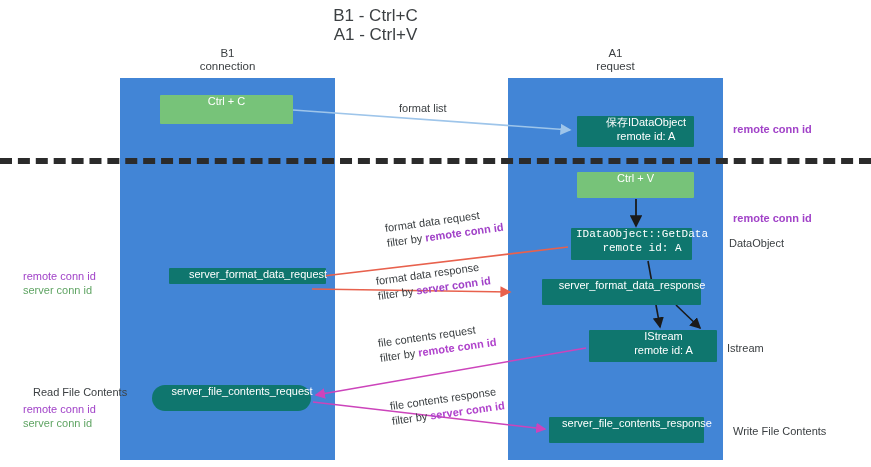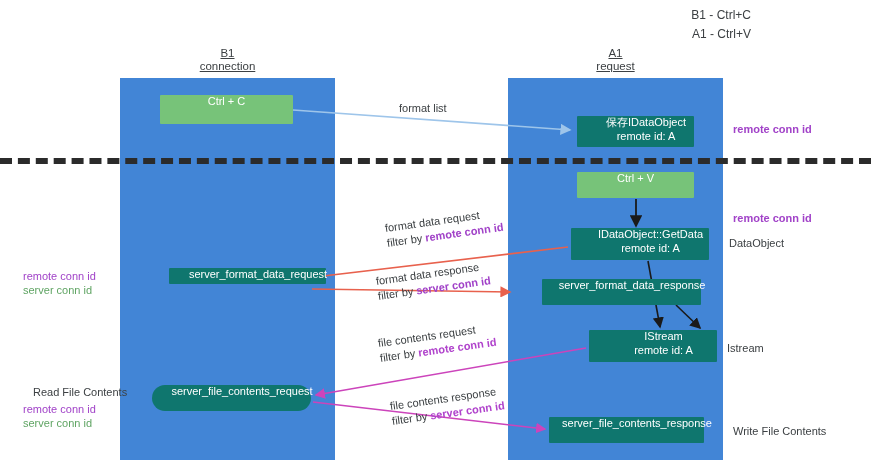--- a/index.html
+++ b/index.html
@@ -11,49 +11,49 @@
   #stage{position:absolute;inset:0;}
 
   
   .lane{position:absolute;background:#4285d6;}
   #lane-b1{left:120px;top:78px;width:215px;height:382px;}
   #lane-a1{left:508px;top:78px;width:215px;height:382px;}
 
   
   .lane-head{
     position:absolute;text-align:center;width:215px;
-    font-size:11.5px;line-height:13px;color:#3c4043;text-decoration:underline;
+    font-size:11.5px;line-height:13px;color:#3c4043;
   }
   #head-b1{left:120px;top:47px;}
   #head-a1{left:508px;top:47px;}
   .lane-head .l1{display:block;}
   .lane-head .l2{display:block;}
 
   
   #title{
-    position:absolute;left:0;top:6px;width:751px;text-align:right;
-    font-size:12px;line-height:19px;color:#3c4043;
+    position:absolute;left:0;top:6px;width:751px;text-align:center;
+    font-size:17px;line-height:19px;color:#3c4043;
   }
   #title span{display:block;}
 
   
   .node{
     position:absolute;box-sizing:border-box;
     display:flex;flex-direction:column;align-items:center;justify-content:flex-start;
     color:#ffffff;font-size:11px;line-height:13.5px;text-align:center;
     border-radius:1px;
   }
   .node .ln{display:block;white-space:nowrap;}
   .orange{background:#0f766e;padding-left:21px;}
   .green{background:#77c379;}
 
   #n-ctrlc{left:160px;top:95px;width:133px;height:29px;}
   #n-save{left:577px;top:116px;width:117px;height:31px;}
   #n-ctrlv{left:577px;top:172px;width:117px;height:26px;}
-  #n-getdata{left:571px;top:228px;width:138px;height:32px;}
+  #n-getdata{left:571px;top:228px;width:121px;height:32px;font-family:Liberation Mono, monospace;}
   #n-sfdreq{left:169px;top:268px;width:157px;height:16px;}
   #n-sfdresp{left:542px;top:279px;width:159px;height:26px;}
   #n-istream{left:589px;top:330px;width:128px;height:32px;}
   #n-sfcreq{left:152px;top:385px;width:159px;height:26px;border-radius:13px;}
   #n-sfcresp{left:549px;top:417px;width:155px;height:26px;}
 
   
   .cap{
     position:absolute;font-size:11px;line-height:14.5px;white-space:nowrap;
     color:#3c4043;

